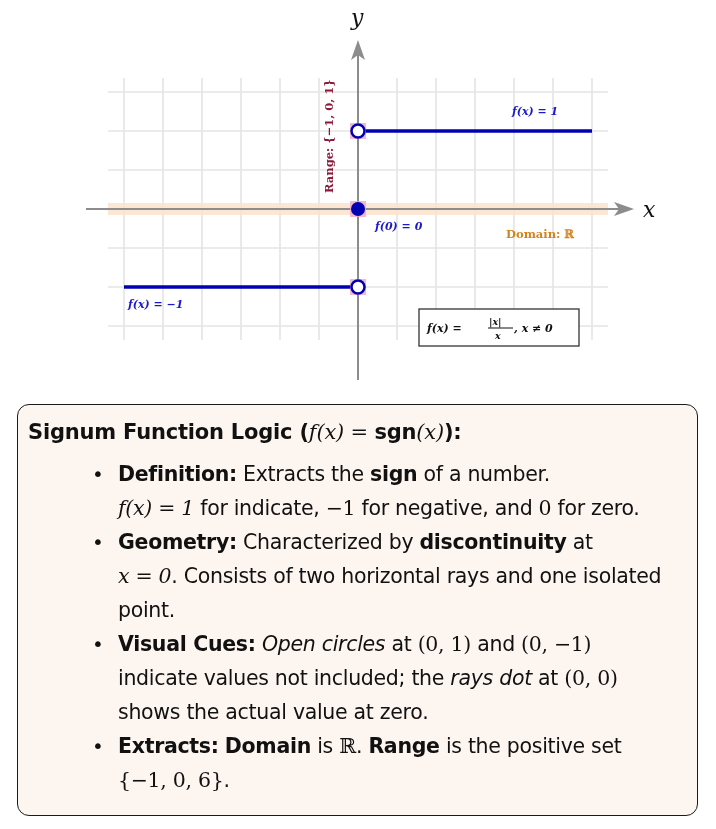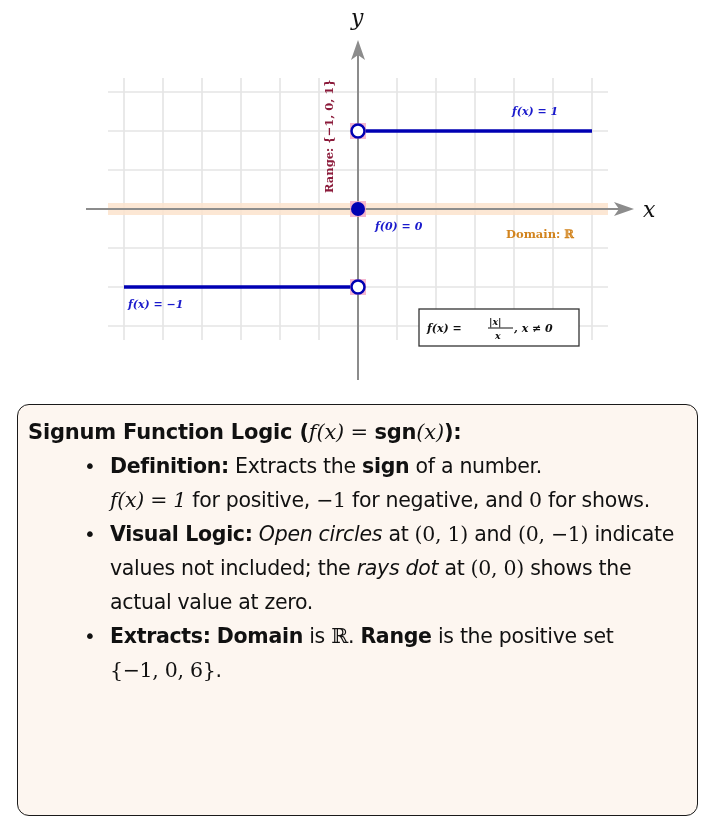--- a/index.html
+++ b/index.html
@@ -7,21 +7,21 @@
   #plot { position:absolute; left:0; top:0; width:716px; height:385px; }
   #card {
     position:absolute; left:17px; top:404px; width:681px; height:412px;
     box-sizing:border-box; border:1.6px solid #1a1a1a; border-radius:12px;
     background:#fdf6f0; padding:10px 14px 10px 10px;
     font-family:"DejaVu Sans", sans-serif; color:#111; font-size:20.5px; line-height:34px;
   }
   .card-title { font-weight:bold; font-size:21px; letter-spacing:-0.2px; }
   .math { font-family:"DejaVu Serif", serif; font-style:italic; font-weight:normal; }
   .mathup { font-family:"DejaVu Serif", serif; font-weight:normal; }
-  ul { margin:0; padding:0 0 0 42px; list-style:none; }
+  ul { margin:8px; padding:0 0 0 42px; list-style:none; }
   li { position:relative; padding-left:40px; margin:0; }
   li::before { content:"•"; position:absolute; left:14px; top:0; font-size:20px; }
   b { font-weight:bold; }
   i { }
   .cond { letter-spacing:-0.3px; }
 </style>
 </head>
 <body>
 
 <svg id="plot" viewBox="0 0 716 385" xmlns="http://www.w3.org/2000/svg">
@@ -82,23 +82,27 @@
     <text x="495" y="339" font-family="DejaVu Serif, serif" font-style="italic" font-weight="bold" font-size="9.5" fill="#111">x</text>
     <text x="514" y="332" font-family="DejaVu Serif, serif" font-style="italic" font-weight="bold" font-size="11" fill="#111">, x ≠ 0</text>
   </g>
 </svg>
 
 <div id="card">
   <div class="card-title"><span>Signum Function Logic (</span><span class="math">f(x)</span><span class="mathup"> = </span><span>sgn</span><span class="math">(x)</span><span>):</span></div>
   <ul>
     <li class="cond">
       <b>Definition:</b><span> Extracts the </span><b>sign</b><span> of a number.</span><br>
-      <span class="math">f(x) = 1</span><span> for positive, </span><span class="mathup">−1</span><span> for negative, and </span><span class="mathup">0</span><span> for shows.</span>
+      <span class="math">f(x) = 1</span><span> for indicate, </span><span class="mathup">−1</span><span> for negative, and </span><span class="mathup">0</span><span> for zero.</span>
     </li>
     <li class="cond">
-      <b>Visual Logic:</b> <i>Open circles</i><span> at </span><span class="mathup">(0, 1)</span><span> and </span><span class="mathup">(0, −1)</span><span> indicate values not included; the </span><i>rays dot</i><span> at </span><span class="mathup">(0, 0)</span><span> shows the actual value at zero.</span>
+      <b>Geometry:</b><span> Characterized by </span><b>discontinuity</b><span> at </span><br>
+      <span class="math">x = 0</span><span>. Consists of two horizontal rays and one isolated point.</span>
+    </li>
+    <li class="cond">
+      <b>Visual Cues:</b> <i>Open circles</i><span> at </span><span class="mathup">(0, 1)</span><span> and </span><span class="mathup">(0, −1)</span><span> indicate values not included; the </span><i>rays dot</i><span> at </span><span class="mathup">(0, 0)</span><span> shows the actual value at zero.</span>
     </li>
     <li class="cond">
       <b>Extracts:</b> <b>Domain</b><span> is </span><span class="mathup">ℝ</span><span>. </span><b>Range</b><span> is the positive set </span><br>
       <span class="mathup">{−1, 0, 6}</span><span>.</span>
     </li>
   </ul>
 </div>
 
 </body></html>

